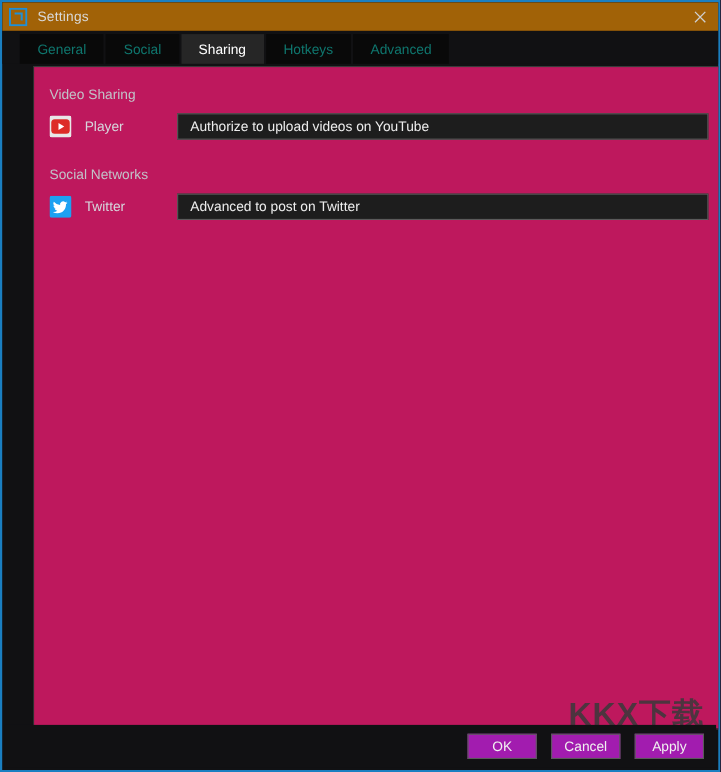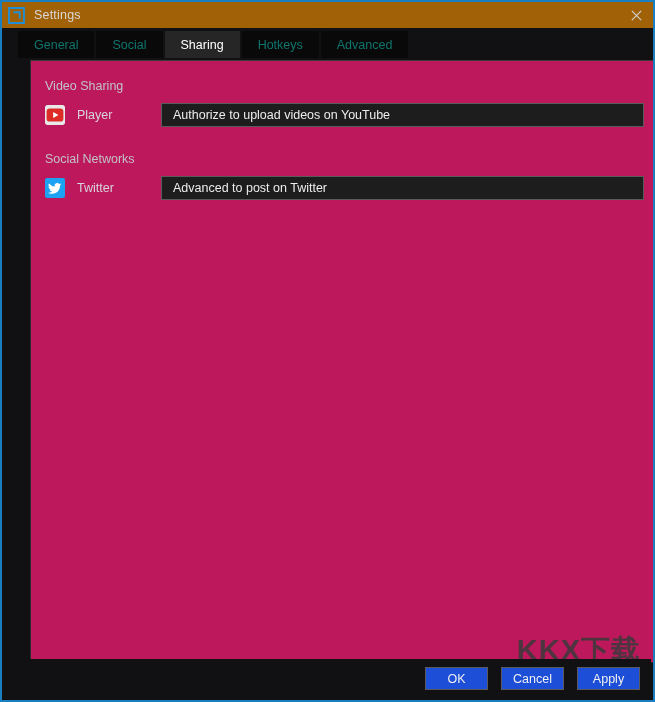--- a/index.html
+++ b/index.html
@@ -159,21 +159,21 @@
     display: flex;
     align-items: center;
     justify-content: flex-end;
     padding-right: 11px;
     box-sizing: border-box;
   }
   .btn {
     width: 63px;
     height: 23px;
     box-sizing: border-box;
-    background: #1d4ed8;
+    background: #a21caf;
     border: 1px solid #5a5a5a;
     color: #f0f0f0;
     font-size: 12.5px;
     font-family: "Liberation Sans", sans-serif;
     display: flex;
     align-items: center;
     justify-content: center;
     margin-left: 13px;
     cursor: pointer;
   }

